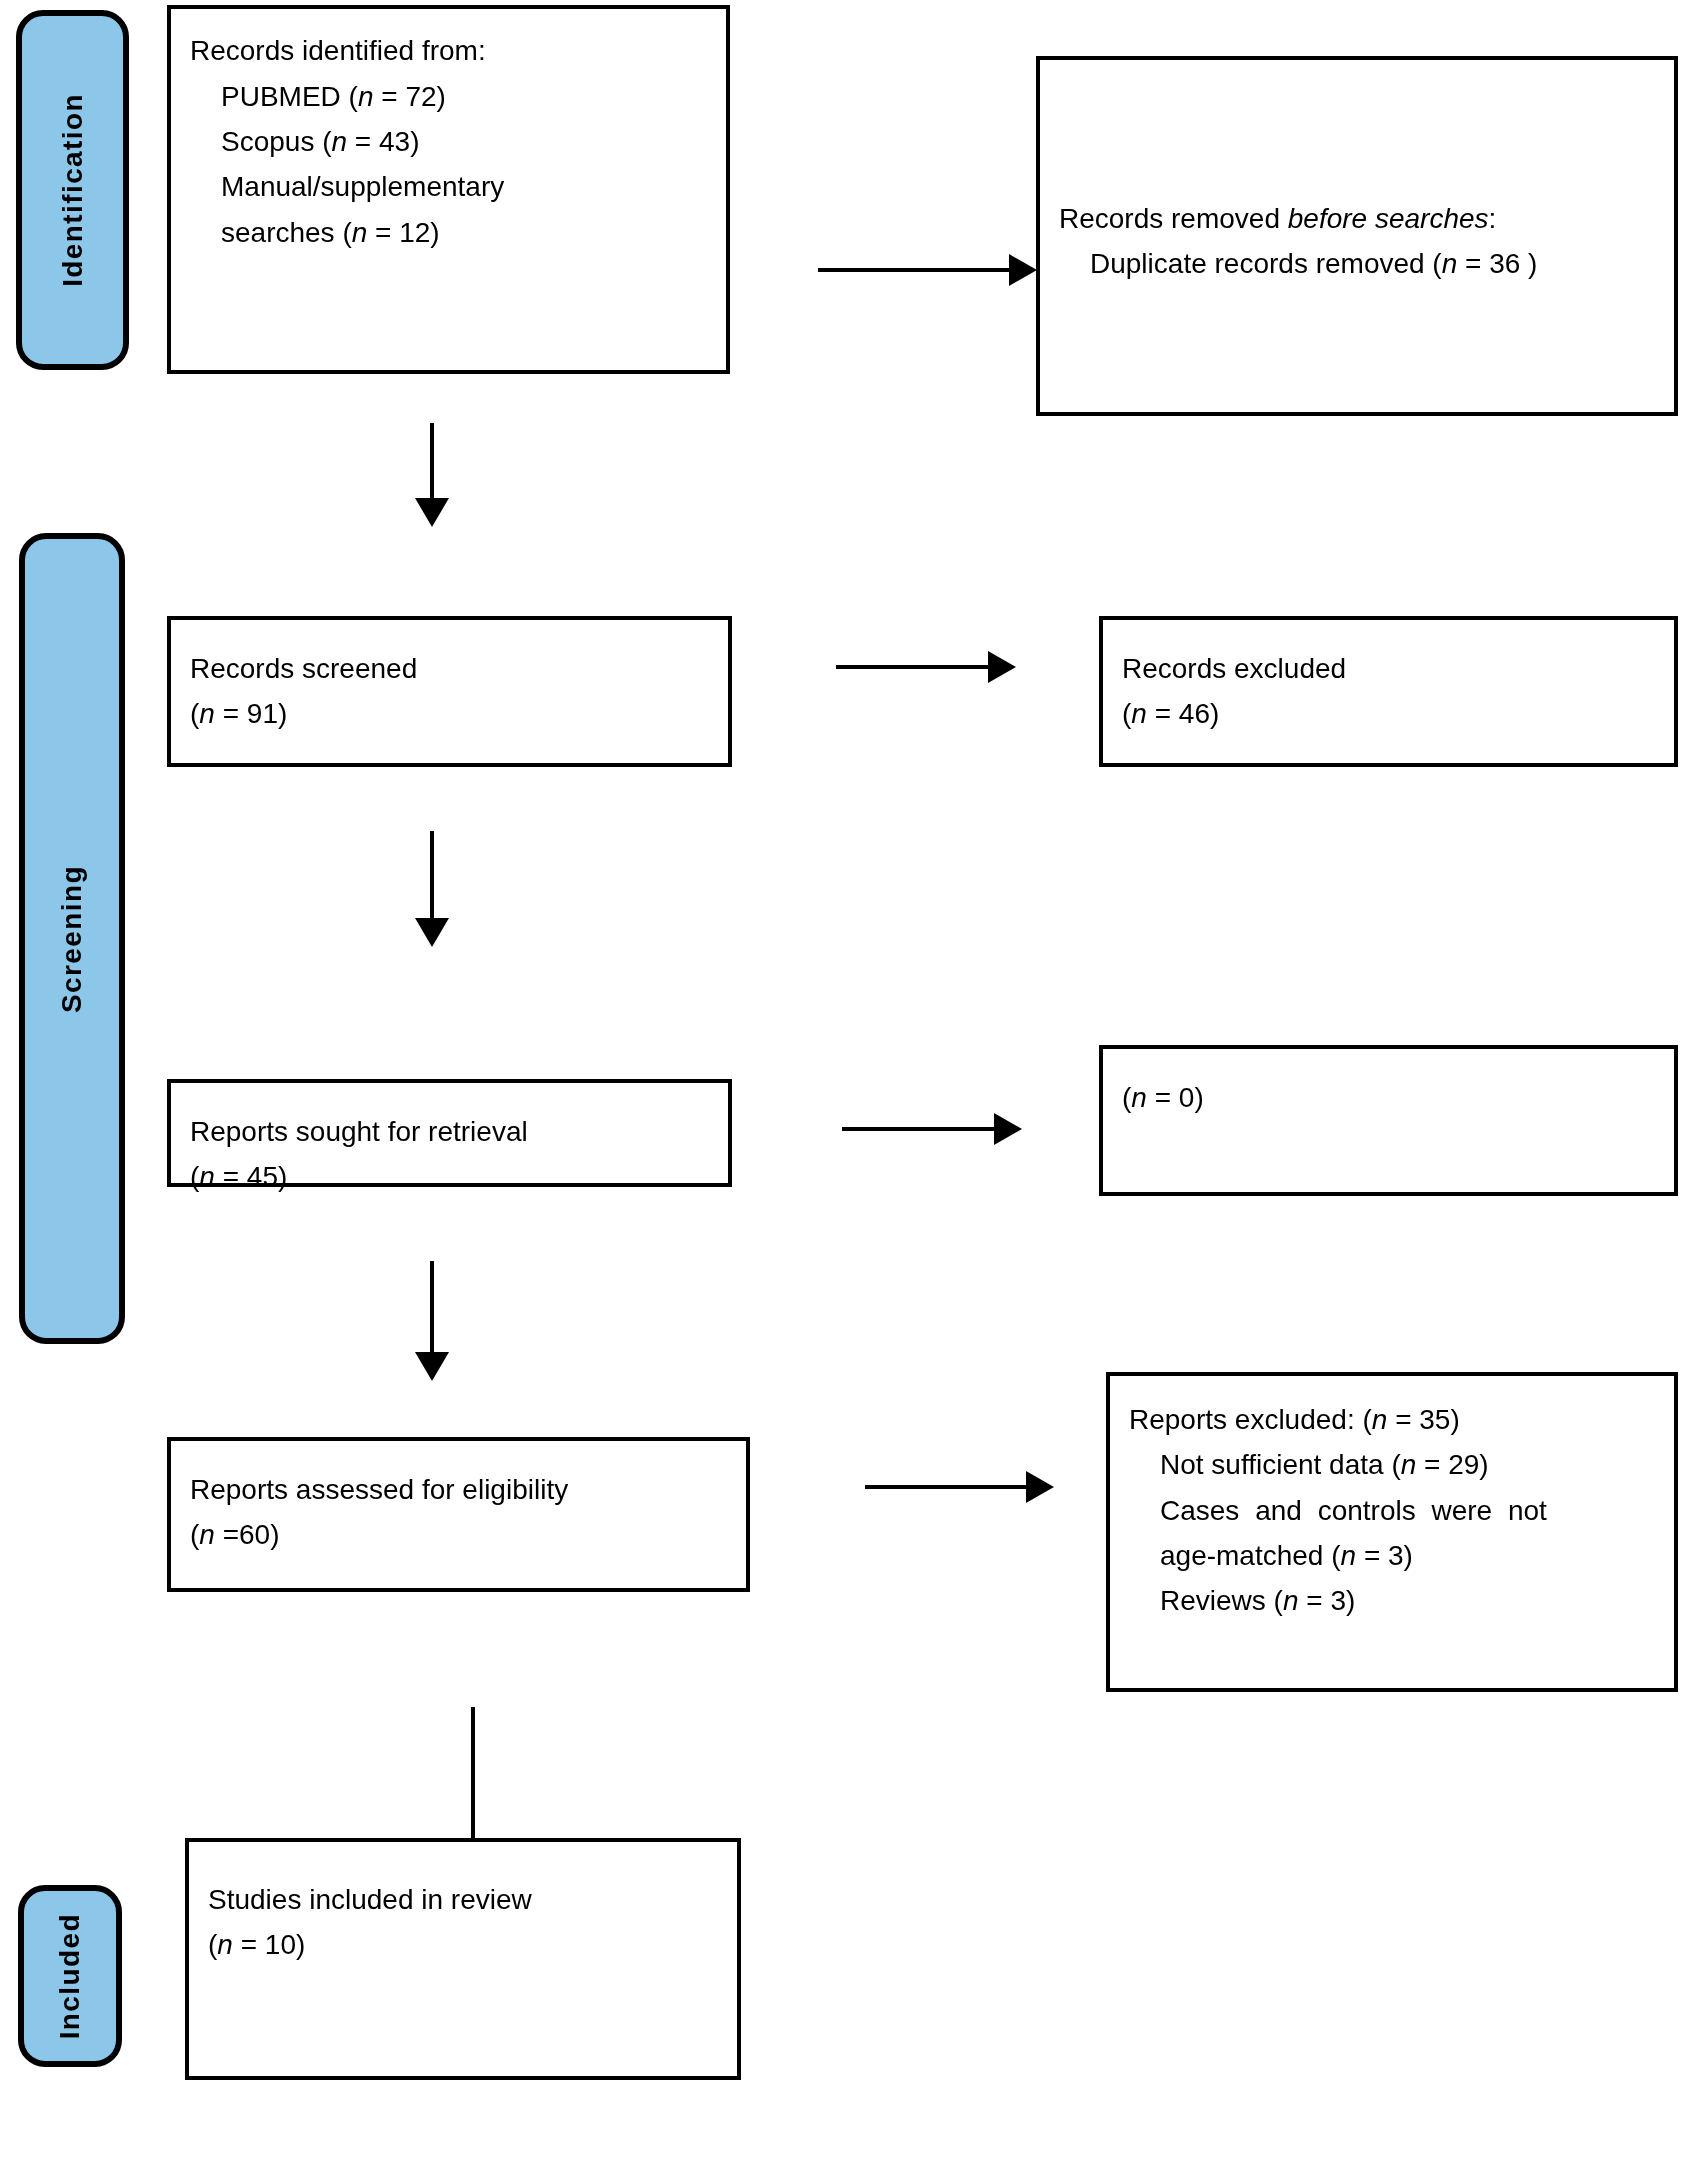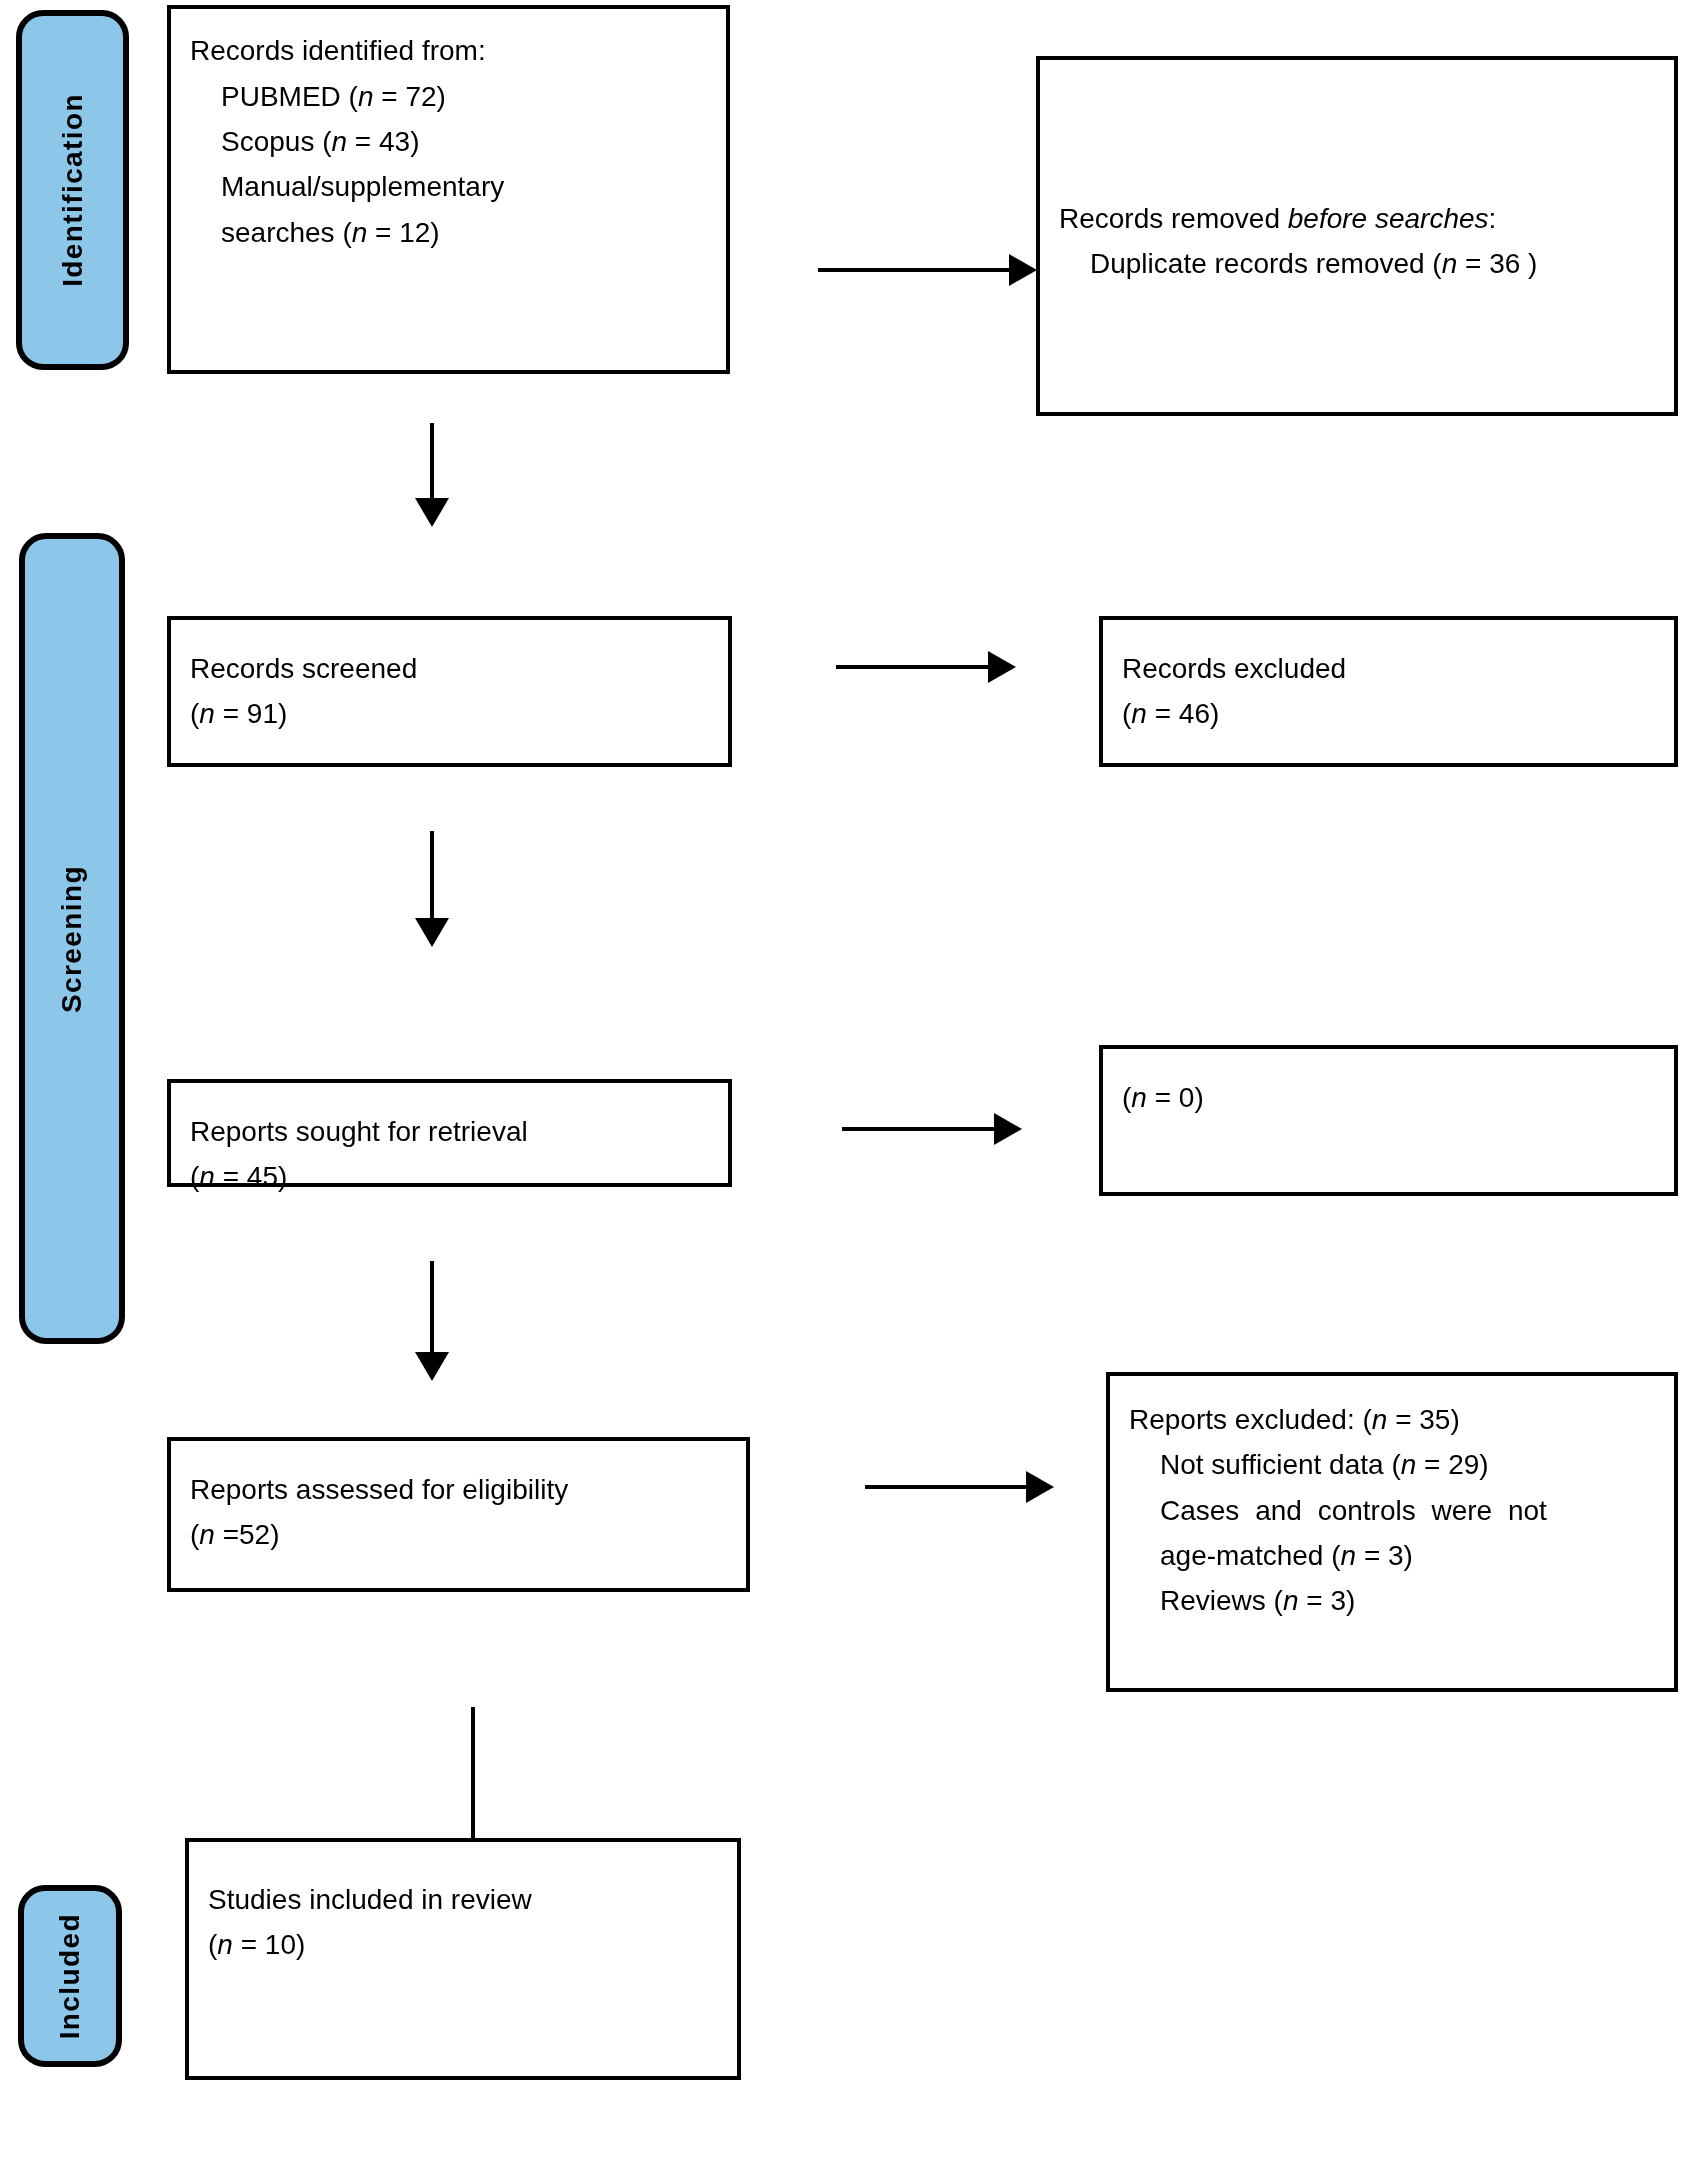--- a/index.html
+++ b/index.html
@@ -186,21 +186,21 @@
   </div>
 
   <div class="arrow-v" style="left:432px; top:1261px; height:122px;">
     <div class="shaft" style="height:94px;"></div>
     <div class="head" style="top:91px;"></div>
   </div>
 
   <div class="flow-box" style="left:167px; top:1437px; width:583px; height:155px;">
     <div class="box-inner" style="top:26px;">
       <div class="line">Reports assessed for eligibility</div>
-      <div class="line"><span>(</span><i>n</i><span> =52)</span></div>
+      <div class="line"><span>(</span><i>n</i><span> =60)</span></div>
     </div>
   </div>
 
   <div class="arrow-h" style="left:865px; top:1487px; width:189px;">
     <div class="shaft" style="width:161px;"></div>
     <div class="head" style="left:161px;"></div>
   </div>
 
   <div class="flow-box" style="left:1106px; top:1372px; width:572px; height:320px;">
     <div class="box-inner" style="top:21px;">

